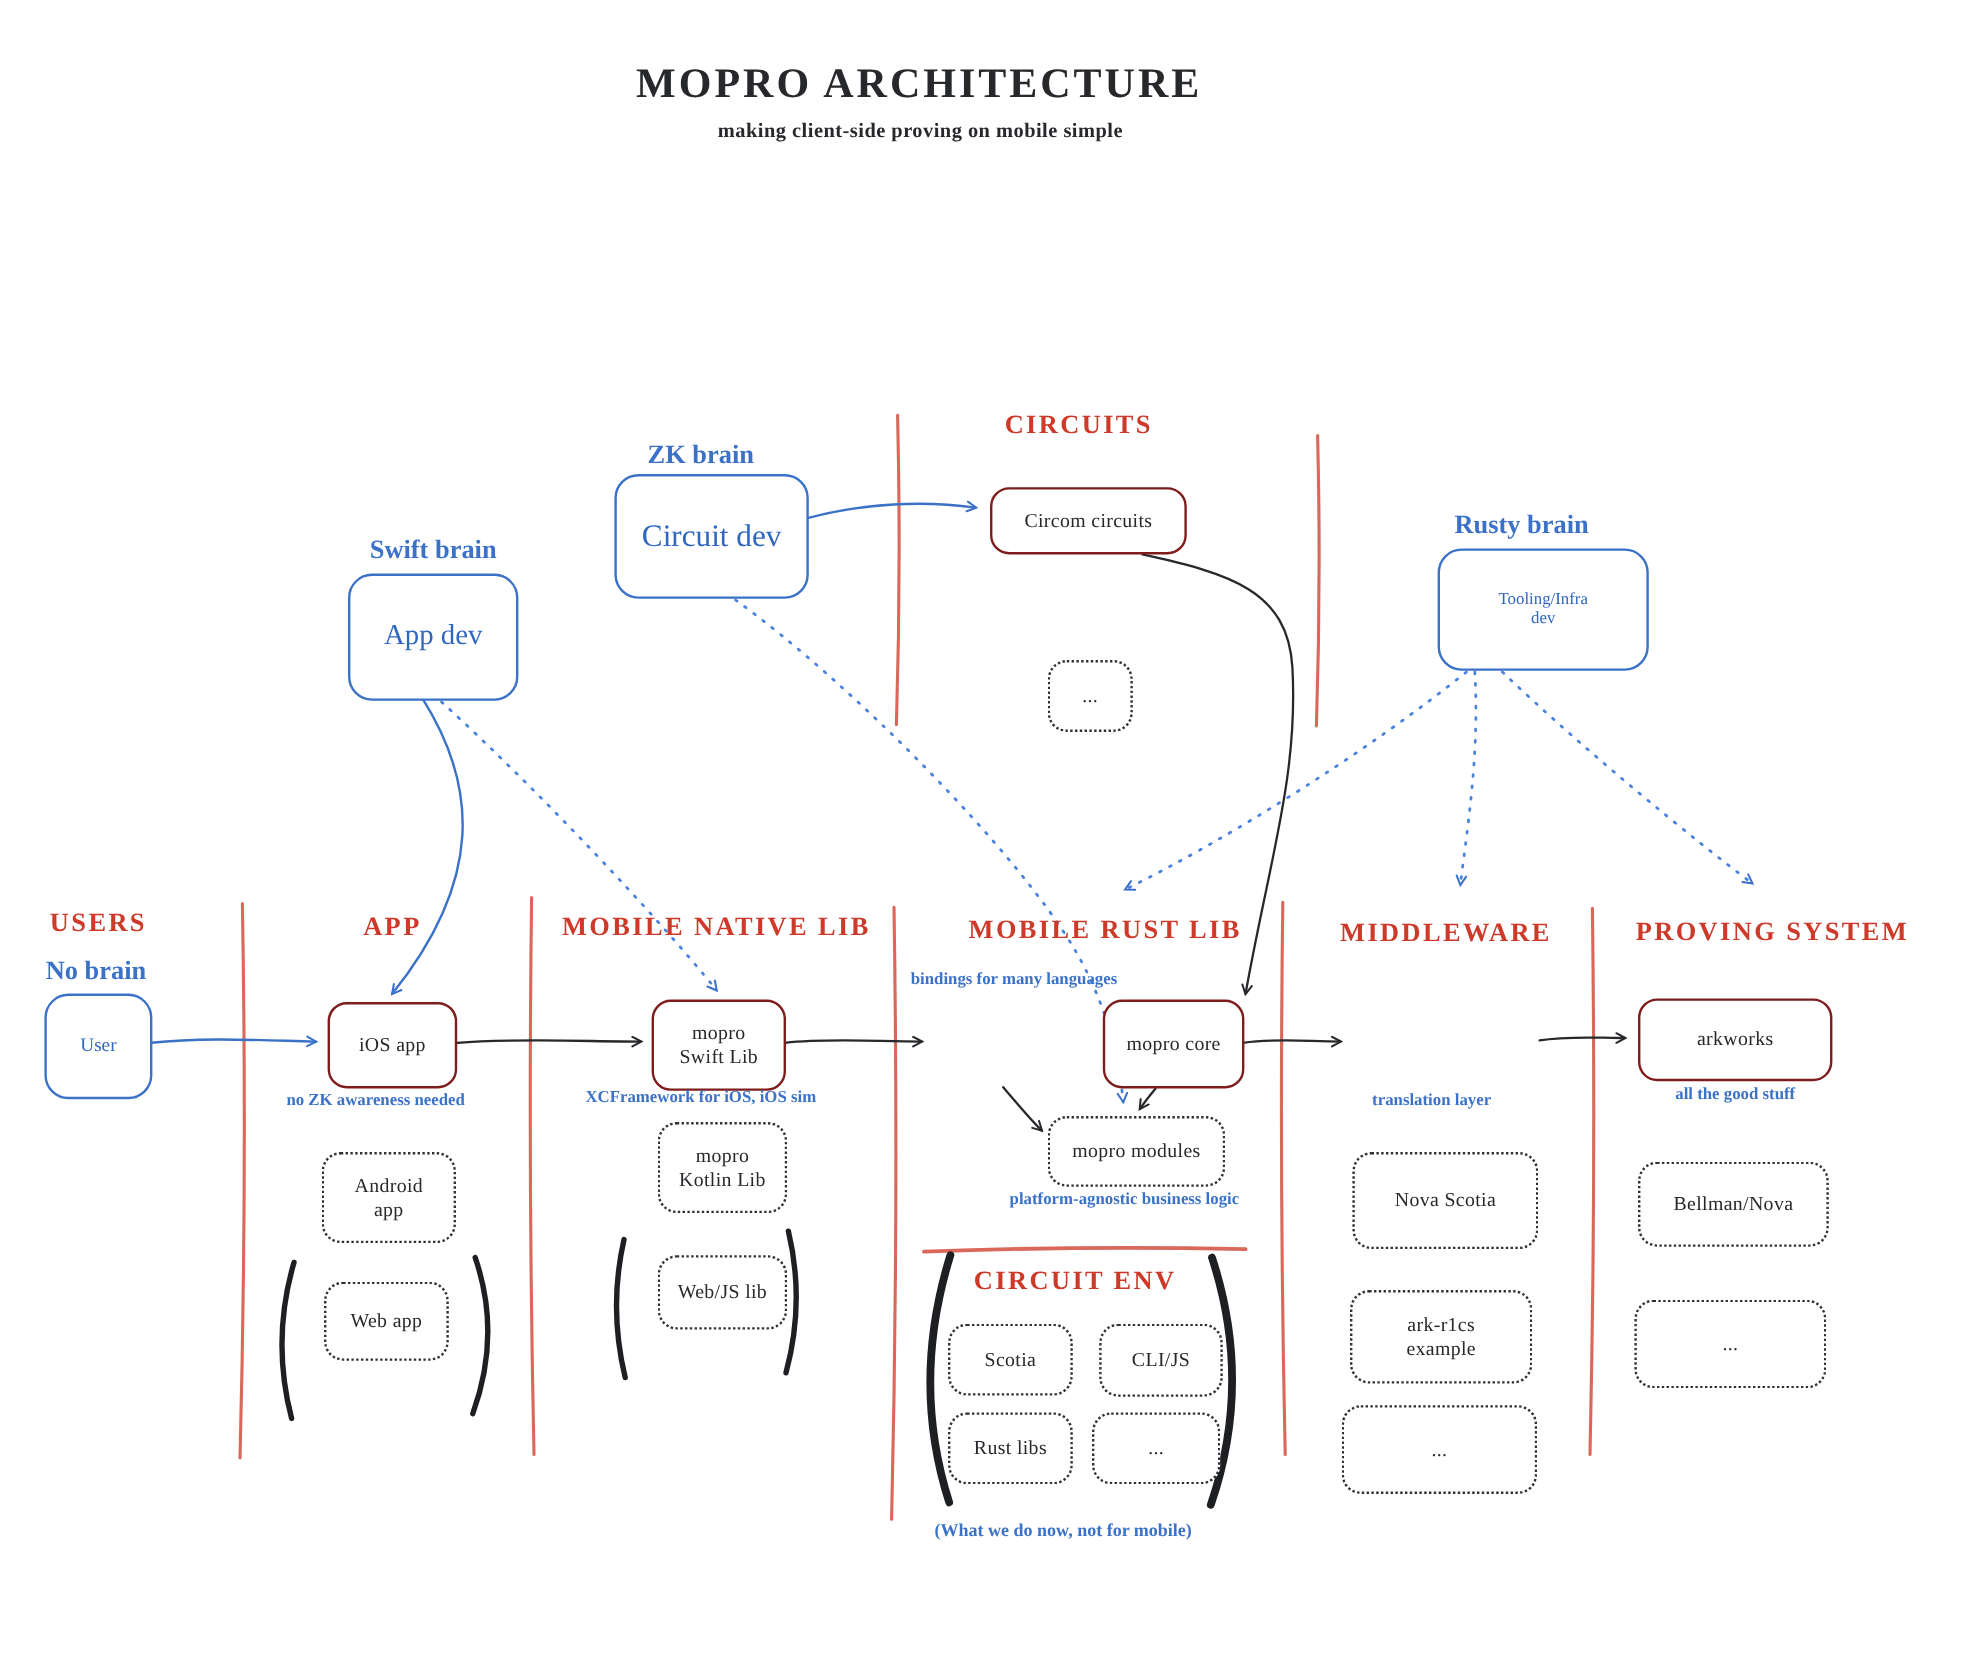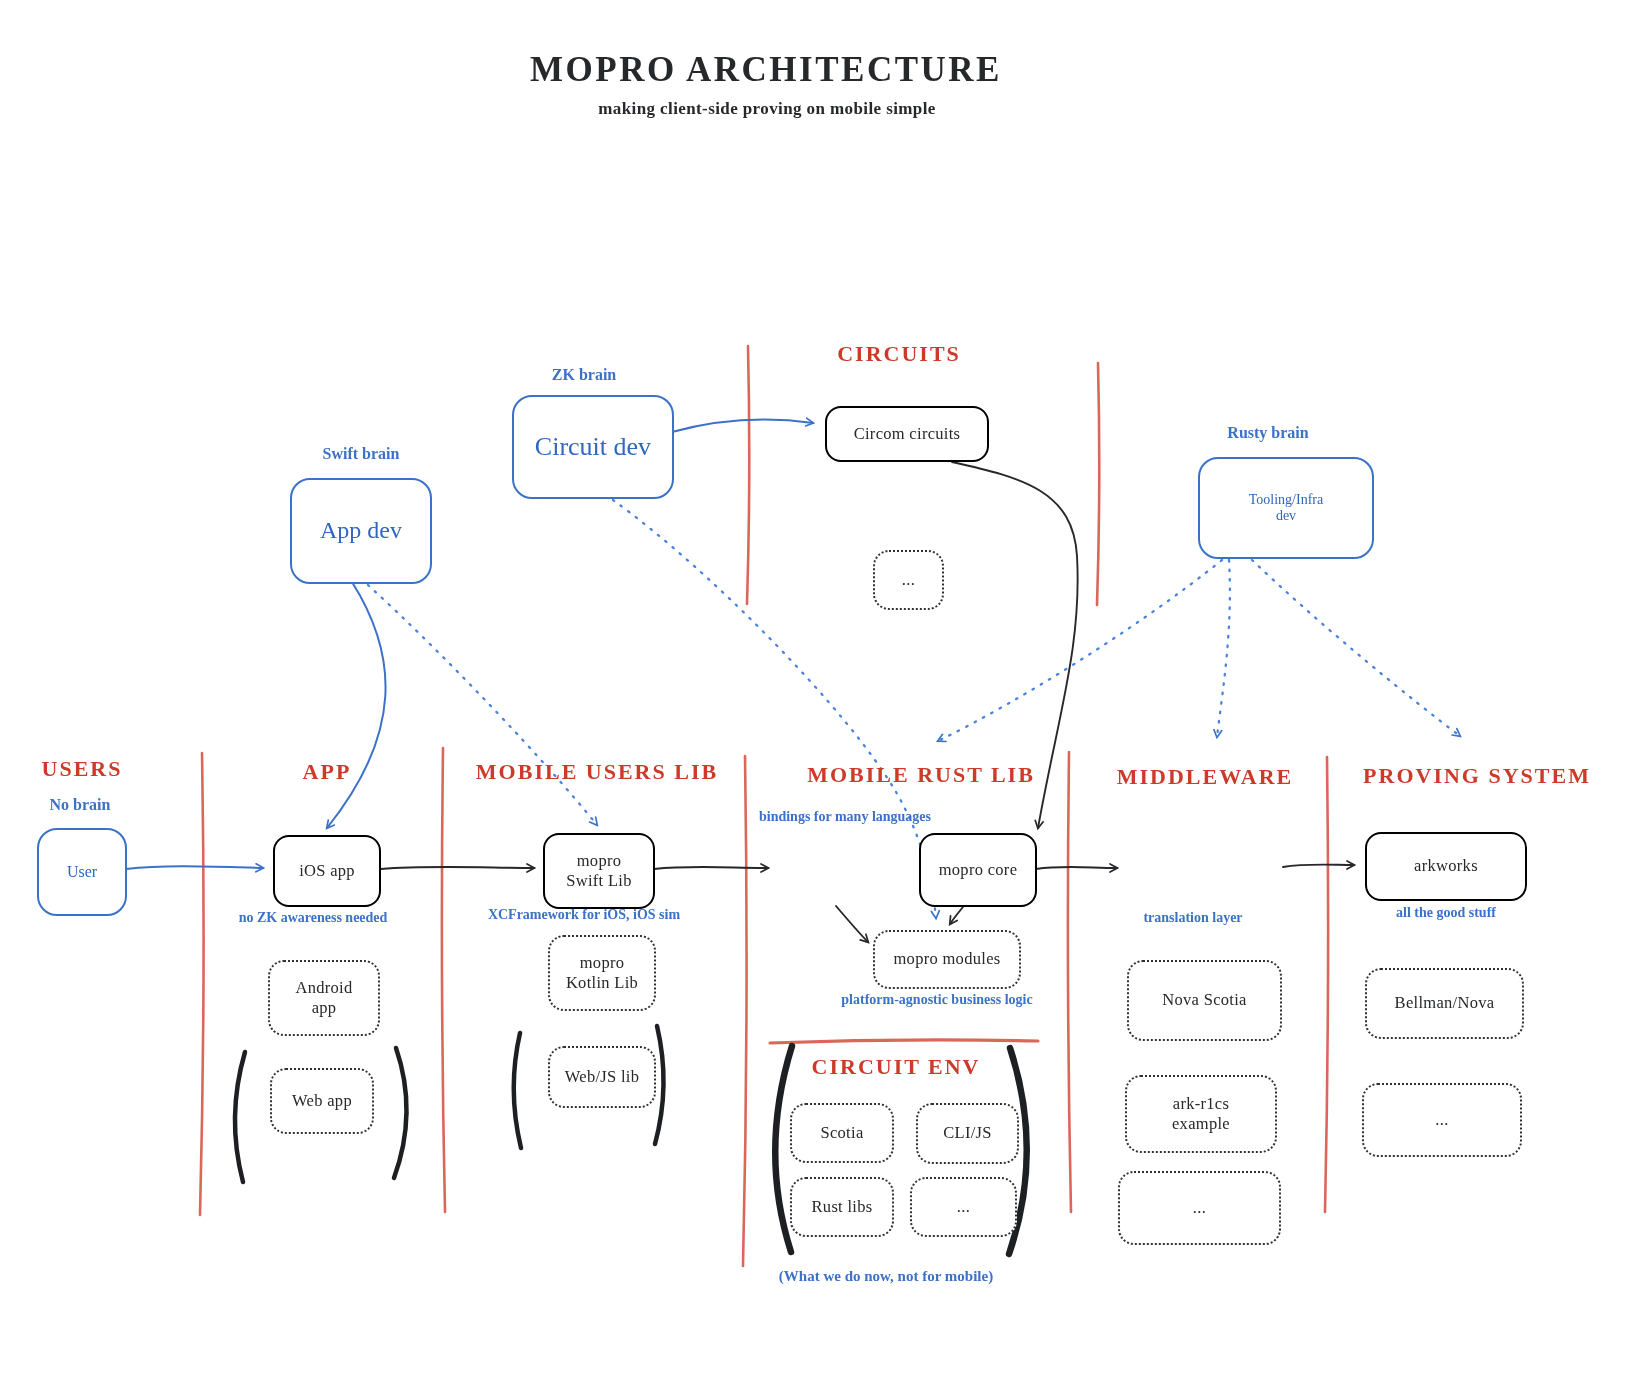--- a/index.html
+++ b/index.html
@@ -3,27 +3,27 @@
 <meta charset="utf-8">
 <style>
   html,body{margin:0;padding:0;background:#ffffff;}
   #canvas{position:relative;width:1646px;height:1378px;background:#ffffff;overflow:hidden;
           font-family:Liberation Serif, serif;color:#26282b;padding-left:36px;}
   svg.overlay{position:absolute;left:0;top:0;z-index:1;}
   .abs{position:absolute;z-index:2;}
   .ctr{transform:translateX(-50%);text-align:center;}
   .box{position:absolute;z-index:2;display:flex;align-items:center;justify-content:center;
        text-align:center;border-radius:16px;background:#fff;}
-  .solid{border:2px solid #000000;}
+  .solid{border:2px solid #7f1d1d;}
   .dotted{border:2.3px dotted #2f3134;}
   .bluebox{border:2px solid #3b72c8;border-radius:20px;color:#2f66c0;}
   .label{white-space:pre-line;line-height:1.22;font-size:16.5px;letter-spacing:.3px;}
   .plabel{white-space:pre-line;line-height:1.15;font-weight:500;}
   .redh{color:#cd3a2a;font-weight:700;letter-spacing:2px;font-size:22px;white-space:nowrap;}
-  .tag{color:#3b72c8;font-weight:600;font-size:16px;white-space:nowrap;}
+  .tag{color:#3b72c8;font-weight:600;font-size:22px;white-space:nowrap;}
   .note{color:#3b72c8;font-weight:600;font-size:14px;white-space:nowrap;z-index:2;}
   #title{font-size:35px;font-weight:700;letter-spacing:2.5px;white-space:nowrap;}
   #subtitle{font-size:17px;font-weight:600;letter-spacing:.4px;white-space:nowrap;}
 </style>
 </head>
 <body>
 
 <div id="canvas">
 
   <svg class="overlay" width="1646" height="1378" viewBox="0 0 1646 1378">
@@ -80,21 +80,21 @@
       <path marker-end="url(#hb)" d="M1252,560 C1320,625 1412,700 1460,736"></path>
     </g>
   </svg>
 
   <div id="title" class="abs ctr" style="left:766px;top:50px;">MOPRO ARCHITECTURE</div>
   <div id="subtitle" class="abs ctr" style="left:767px;top:99px;">making client-side proving on mobile simple</div>
 
   <div class="abs ctr redh" style="left:899px;top:341px;">CIRCUITS</div>
   <div class="abs ctr redh" style="left:82px;top:756px;">USERS</div>
   <div class="abs ctr redh" style="left:327px;top:759px;">APP</div>
-  <div class="abs ctr redh" style="left:597px;top:759px;">MOBILE USERS LIB</div>
+  <div class="abs ctr redh" style="left:597px;top:759px;">MOBILE NATIVE LIB</div>
   <div class="abs ctr redh" style="left:921px;top:762px;">MOBILE RUST LIB</div>
   <div class="abs ctr redh" style="left:1205px;top:764px;">MIDDLEWARE</div>
   <div class="abs ctr redh" style="left:1477px;top:763px;">PROVING SYSTEM</div>
   <div class="abs ctr redh" style="left:896px;top:1054px;">CIRCUIT ENV</div>
 
   <div class="abs ctr tag" style="left:584px;top:366px;">ZK brain</div>
   <div class="abs ctr tag" style="left:361px;top:445px;">Swift brain</div>
   <div class="abs ctr tag" style="left:1268px;top:424px;">Rusty brain</div>
   <div class="abs ctr tag" style="left:80px;top:796px;">No brain</div>
 

